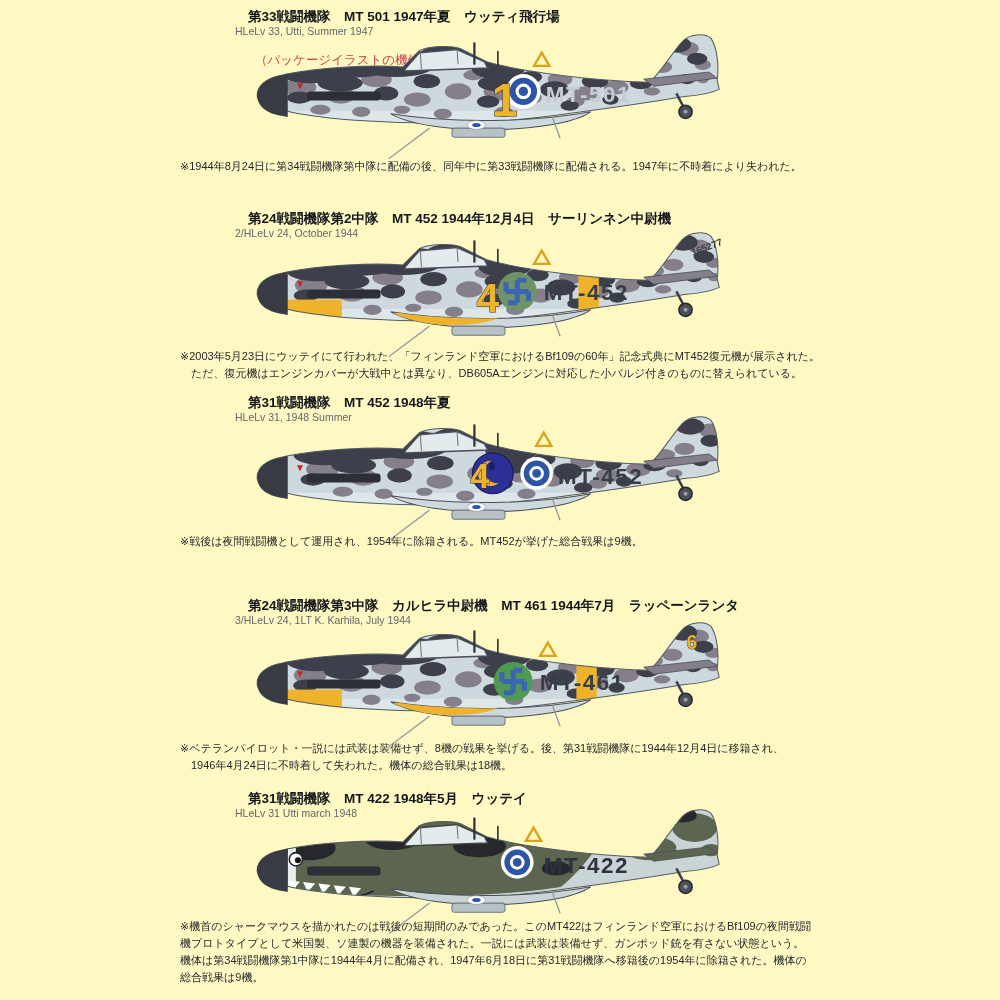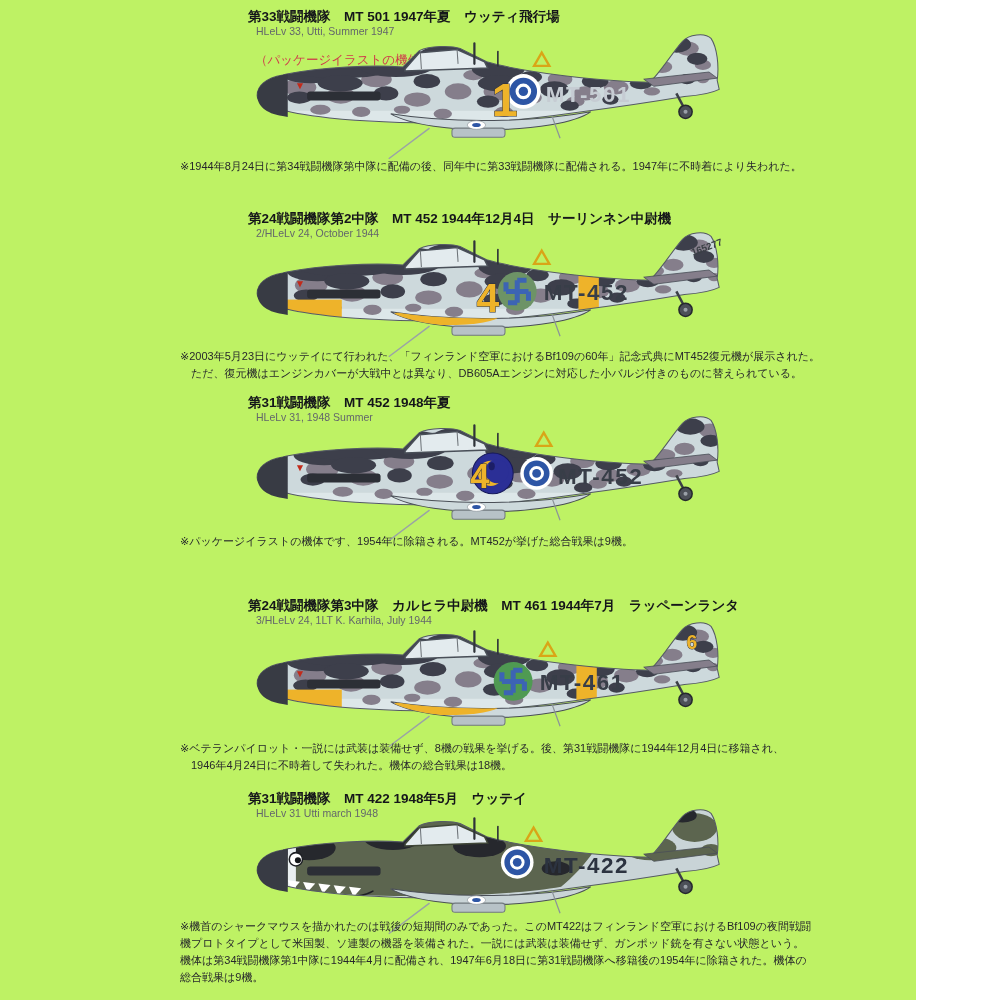--- a/index.html
+++ b/index.html
@@ -1,20 +1,20 @@
 <!DOCTYPE html>
 <html><head>
 <meta charset="utf-8">
 <style>
   html,body{margin:0;padding:0;background:#fff;}
-  .page{position:relative;width:916px;height:1000px;background:#bef264;overflow:hidden;
+  .page{position:relative;width:1000px;height:1000px;background:#fef9c3;overflow:hidden;
         font-family:"Liberation Sans","DejaVu Sans",sans-serif;}
   .sec{position:absolute;left:0;width:1000px;}
   .title{position:absolute;left:248px;top:0;margin:0;font-size:13.5px;font-weight:bold;color:#15161a;white-space:nowrap;}
-  .sub{position:absolute;left:256px;top:17px;font-size:10.5px;color:#63666b;white-space:nowrap;}
+  .sub{position:absolute;left:235px;top:17px;font-size:10.5px;color:#63666b;white-space:nowrap;}
   .annot{position:absolute;left:255px;top:44px;font-size:12.5px;color:#cf3b4a;white-space:nowrap;}
   .plane{position:absolute;left:250px;width:510px;height:133px;}
   .note{position:absolute;left:180px;width:700px;font-size:11px;line-height:1.55;color:#26272b;white-space:pre-line;}
   .s1 .plane{top:22px}  .s1 .note{top:150px}
   .s2 .plane{top:18px}  .s2 .note{top:138px}
   .s3 .plane{top:18px}  .s3 .note{top:139px}
   .s4 .plane{top:21px}  .s4 .note{top:143px}
   .s5 .plane{top:15px}  .s5 .note{top:128px}
 </style>
 </head>
@@ -286,21 +286,21 @@
         <circle cx="236" cy="60" r="12.4" fill="#eeb32a"></circle>
         <circle cx="242" cy="58" r="11.6" fill="#2b2f96"></circle>
         <ellipse cx="237" cy="53" rx="3" ry="4" fill="#1c1e66"></ellipse>
         <circle cx="281" cy="60" r="16" fill="#ffffff"></circle>
         <circle cx="281" cy="60" r="9.92" fill="none" stroke="#2d55a5" stroke-width="5.44"></circle>
         <circle cx="281" cy="60" r="4.32" fill="#2d55a5"></circle>
         <text x="216" y="74" fill="#eeb32a" stroke="#2e3138" stroke-width="0.9" paint-order="stroke" font-weight="bold" font-size="34" font-family="&quot;Liberation Sans&quot;,&quot;DejaVu Sans&quot;,sans-serif">4</text>
         <text x="302" y="70" fill="#383e48" font-weight="bold" font-size="22" letter-spacing="1.5" font-family="&quot;Liberation Sans&quot;,&quot;DejaVu Sans&quot;,sans-serif">MT-452</text>
         <polygon points="288,20 280.5,33 295.5,33" fill="none" stroke="#d9a517" stroke-width="2.3"></polygon>
       </svg>
-    <div class="note">※パッケージイラストの機体です、1954年に除籍される。MT452が挙げた総合戦果は9機。</div>
+    <div class="note">※戦後は夜間戦闘機として運用され、1954年に除籍される。MT452が挙げた総合戦果は9機。</div>
   </section>
 
   <section class="sec s4" style="top:597px">
     <h2 class="title">第24戦闘機隊第3中隊　カルヒラ中尉機　MT 461 1944年7月　ラッペーンランタ</h2>
     <div class="sub">3/HLeLv 24, 1LT K.  Karhila, July 1944</div>
     <svg class="plane" viewBox="0 0 500 130">
         <defs>
           <clipPath id="fuse3">
             <path d="M7,64 C7,55 15,47 32,44 L36,43 C70,36 120,34 150,36 L166,20 C176,15 198,15 206,18 L232,31 C252,37 280,41 310,45 C345,49 370,51 392,51 C402,42 414,22 424,11 C430,4 446,2 452,8 C458,17 460,35 458,49 L460,58 C452,62 440,64 426,65 C396,70 356,76 318,81 C276,87 234,91 196,91 C156,91 116,90 78,86 C52,83 36,80 28,77 C14,72 7,70 7,64 Z"></path>
           </clipPath>

